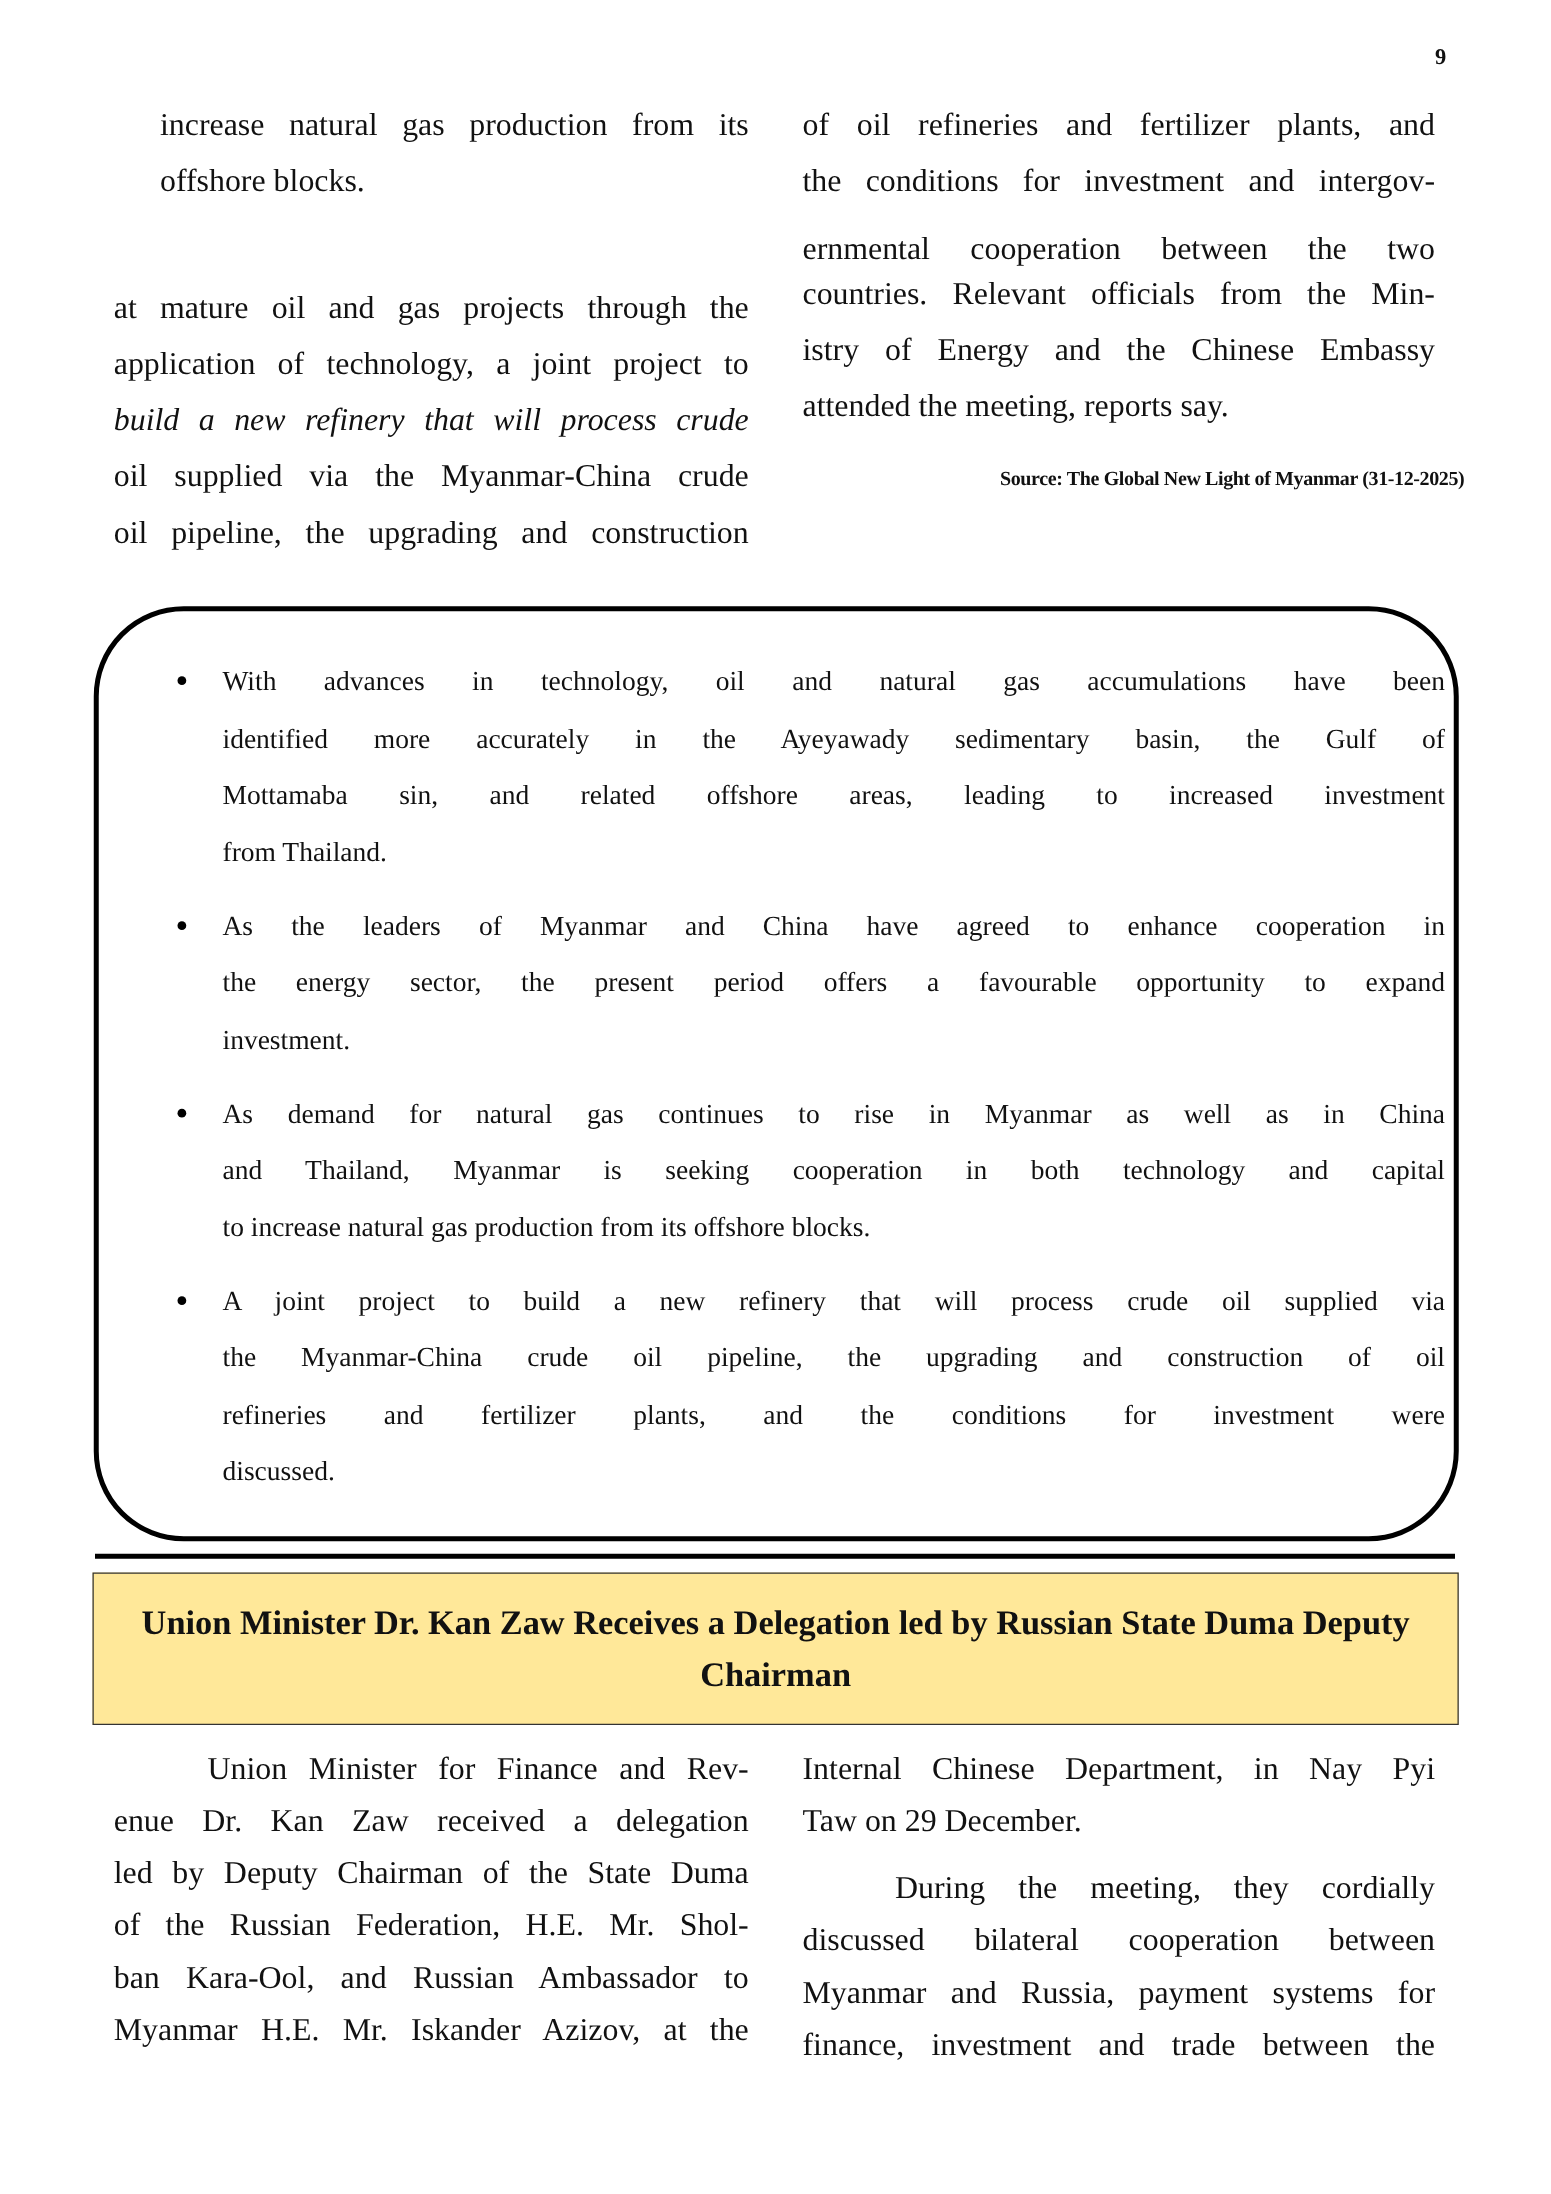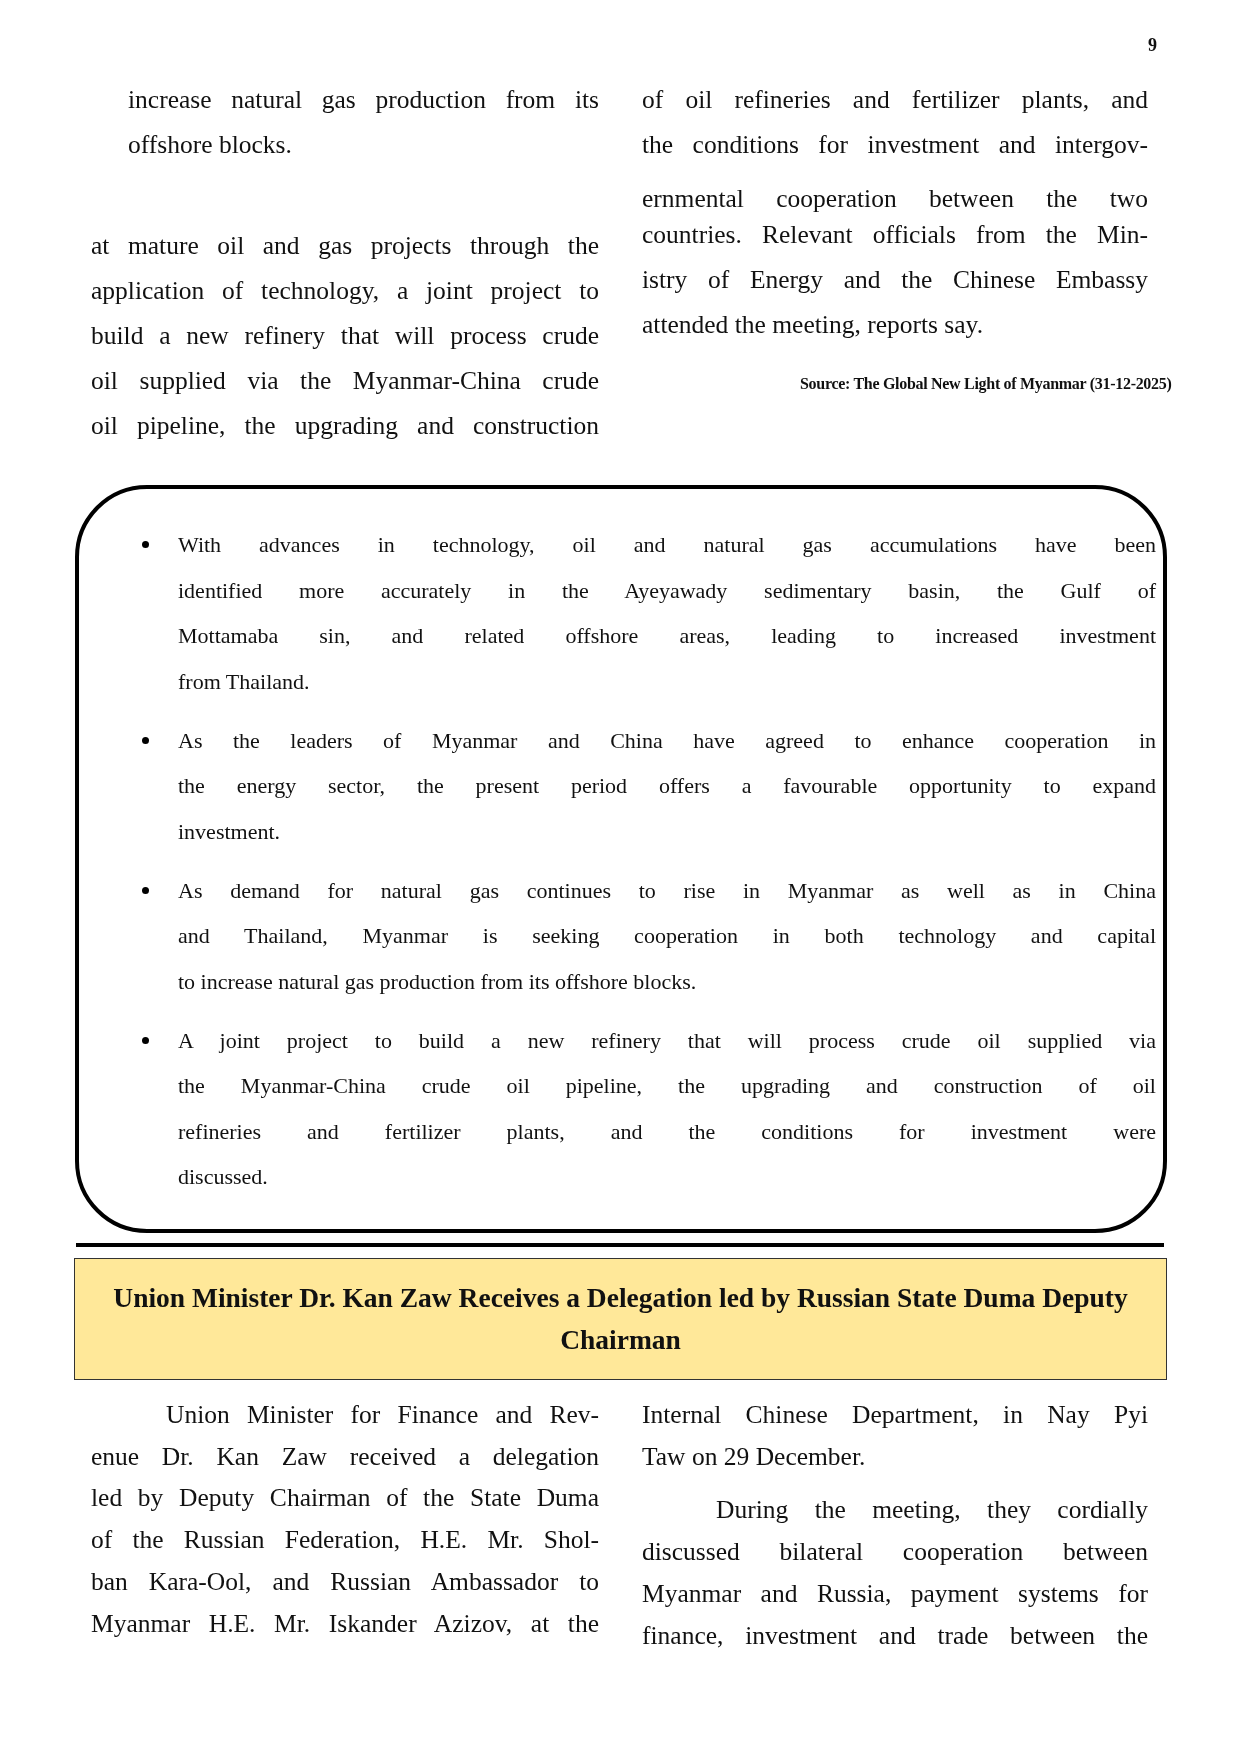--- a/index.html
+++ b/index.html
@@ -23,21 +23,21 @@
 </head>
 <body>
 
 <div class="page-num">9</div>
 
 <div class="col body-text" id="a1-left" style="left:91px; top:0; width:508px; height:450px;">
     <div class="ln" style="top: 85px; left: 37px;">increase natural gas production from its</div>
     <div class="ln last" style="top: 130px; left: 37px;">offshore blocks.</div>
     <div class="ln" style="top: 231px;">at mature oil and gas projects through the</div>
     <div class="ln" style="top: 276px;">application of technology, a joint project to</div>
-    <div class="ln" style="top: 321px;">build a new refinery that will process crude</div>
+    <div class="ln" style="top: 321px; font-style: italic;">build a new refinery that will process crude</div>
     <div class="ln" style="top: 366px;">oil supplied via the Myanmar-China crude</div>
     <div class="ln" style="top: 411px;">oil pipeline, the upgrading and construction</div>
   </div>
 <div class="col body-text" id="a1-right" style="left:642px; top:0; width:506px; height:350px;">
     <div class="ln" style="top: 85px;">of oil refineries and fertilizer plants, and</div>
     <div class="ln" style="top: 130px;">the conditions for investment and intergov-</div>
     <div class="ln" style="top: 184px;">ernmental cooperation between the two</div>
     <div class="ln" style="top: 220px;">countries. Relevant officials from the Min-</div>
     <div class="ln" style="top: 265px;">istry of Energy and the Chinese Embassy</div>
     <div class="ln last" style="top: 310px;">attended the meeting, reports say.</div>

